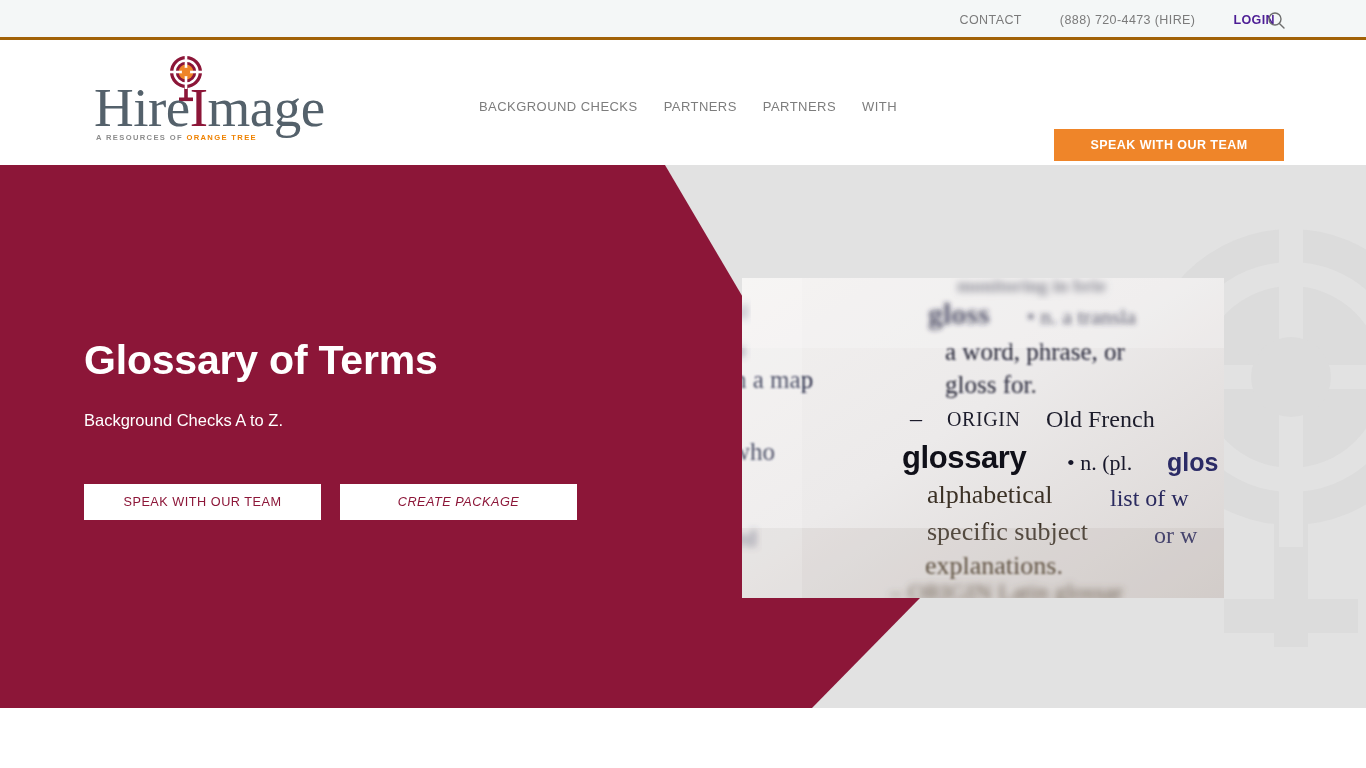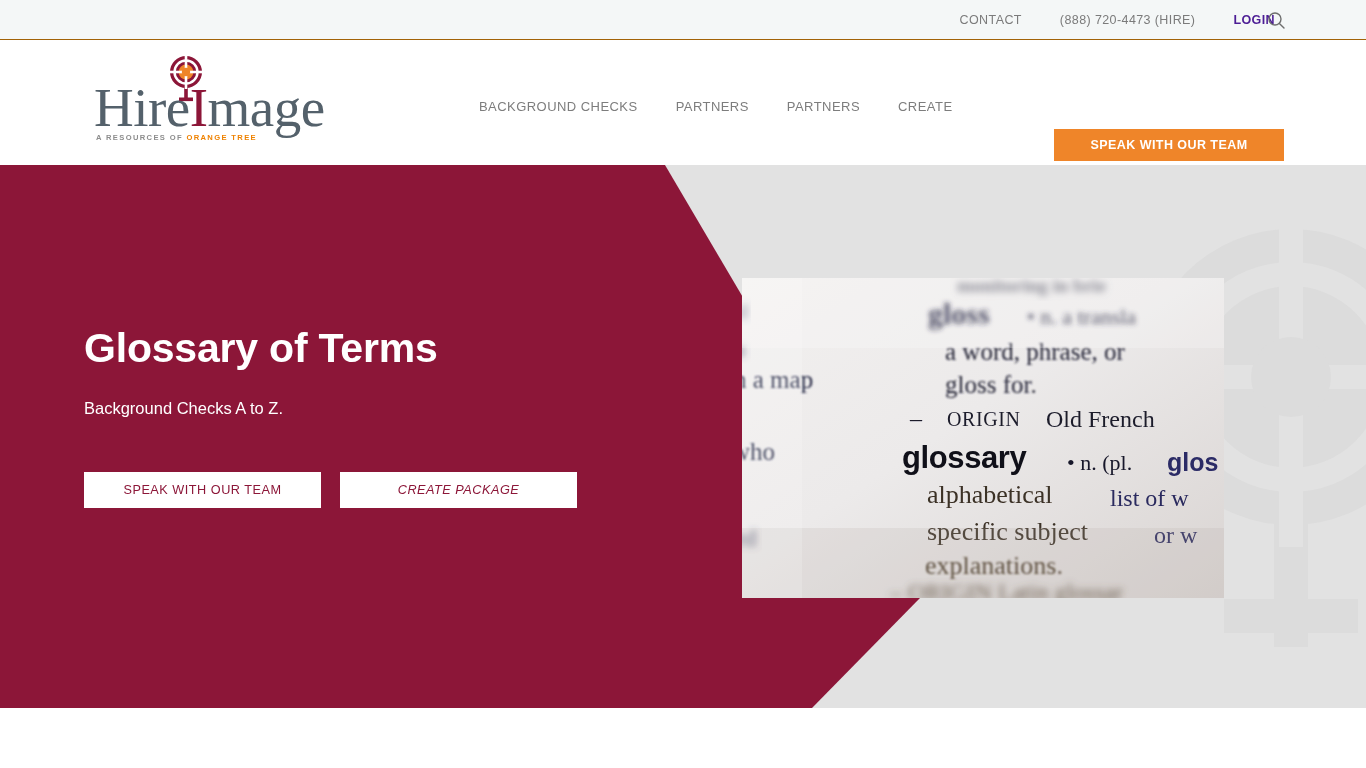--- a/index.html
+++ b/index.html
@@ -13,21 +13,21 @@
     -webkit-font-smoothing: antialiased;
   }
 
   
   .utility-bar {
     position: absolute;
     top: 0; left: 0;
     width: 1366px;
     height: 40px;
     background: #f4f7f7;
-    border-bottom: 1px solid #a16207;
+    border-bottom: 3px solid #a16207;
     padding-left: 16px;
   }
   .utility-inner {
     position: absolute;
     right: 0; top: 0;
     height: 40px;
     display: flex;
     align-items: center;
     gap: 0;
     padding-right: 72px;
@@ -111,21 +111,21 @@
   }
   .logo-tagline .ot { color: #ef8200; }
 
   
   .main-nav {
     position: absolute;
     left: 465px;
     top: 46px;
     display: flex;
     align-items: center;
-    gap: 12px;
+    gap: 0;
   }
   .nav-item {
     font-size: 13px;
     letter-spacing: 0.45px;
     color: #7d7d7d;
     text-decoration: none;
     padding: 12px 13px;
     white-space: nowrap;
     cursor: pointer;
   }
@@ -172,21 +172,21 @@
     right: -75px;
     top: 62px;
     width: 300px;
     height: 420px;
     opacity: 1;
     pointer-events: none;
   }
   .hero-content {
     position: absolute;
     left: 84px;
-    top: 159px;
+    top: 171px;
     width: 560px;
   }
   .hero-title {
     font-size: 41px;
     font-weight: bold;
     color: #ffffff;
     letter-spacing: -0.2px;
     line-height: 48px;
     margin: 0 0 24px 0;
   }
@@ -280,21 +280,21 @@
       </svg>
     </div>
     <div class="logo-wordmark"><span>Hire</span><span class="letter-i">I</span><span>mage</span></div>
     <div class="logo-tagline"><span>A RESOURCES OF </span><span class="ot">ORANGE TREE</span></div>
   </a>
 
   <nav class="main-nav">
     <a class="nav-item" href="#">BACKGROUND CHECKS</a>
     <a class="nav-item" href="#">PARTNERS</a>
     <a class="nav-item" href="#">PARTNERS</a>
-    <a class="nav-item" href="#">CREATE</a>
+    <a class="nav-item" href="#">WITH</a>
   </nav>
 
   <a class="header-cta" href="#">SPEAK WITH OUR TEAM</a>
 </header>
 
 <section class="hero">
 
   <div class="hero-watermark">
     <svg width="300" height="420" viewBox="0 0 300 420">
       <g fill="#dcdcdc">

